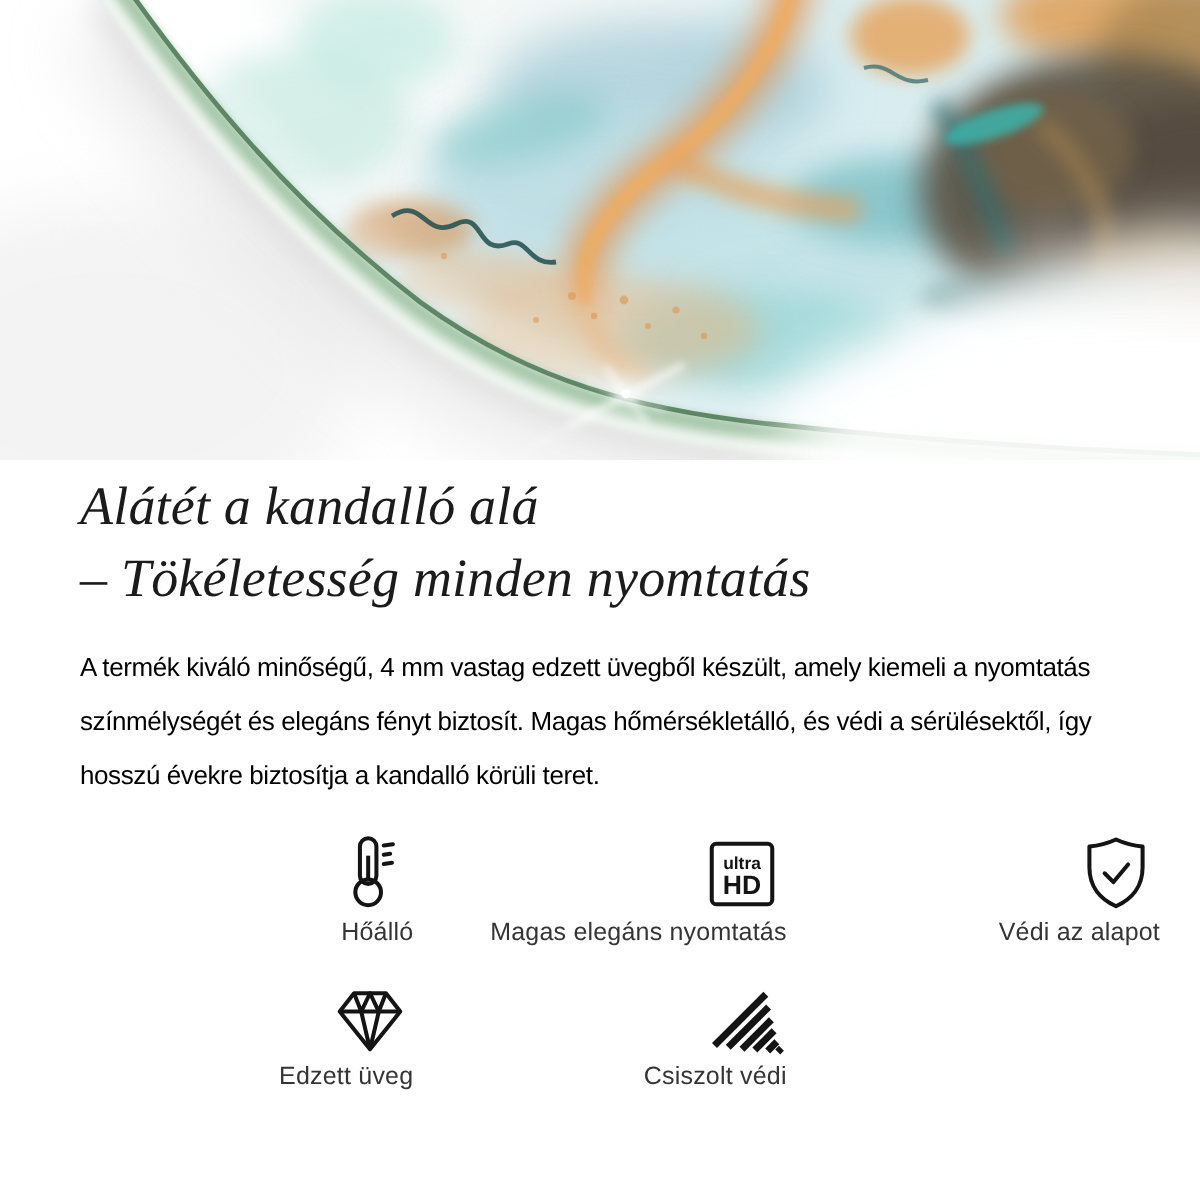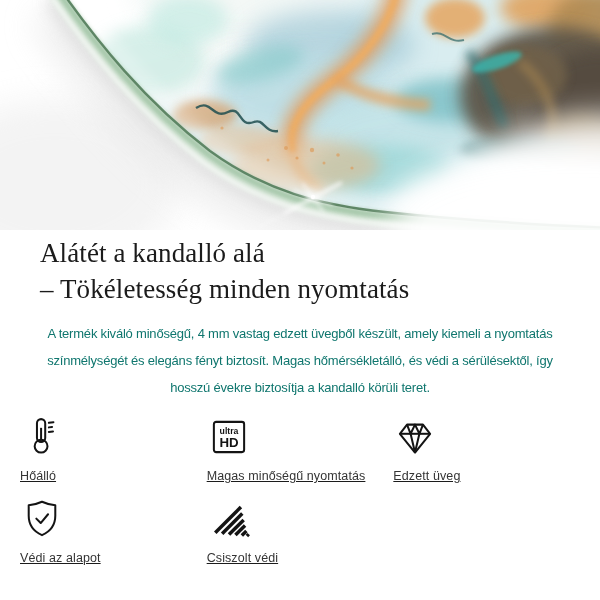--- a/index.html
+++ b/index.html
@@ -4,29 +4,29 @@
 <style>
   html,body{width:600px;height:600px;margin:0;padding:0;overflow:hidden;background:#ffffff;}
   body{font-family:"Liberation Sans","DejaVu Sans",sans-serif;color:#1c1c1c;}
 
   .hero{position:relative;width:600px;height:230px;overflow:hidden;background:#ffffff;}
   .hero svg{display:block;}
 
   .content{padding:0 40px 0 40px;}
   .page-title{margin:5px 0 0 0;font-family:"Liberation Serif","DejaVu Serif",serif;
     font-weight:400;font-size:27px;line-height:36px;color:#1b1b1b;letter-spacing:0.1px;}
-  .page-title .tline{display:block;}
+  .page-title .tline{display:block;font-style:italic;}
   .page-desc{margin:13px 0 0 0;max-width:528px;font-size:13px;line-height:27px;
-    color:#0f766e;letter-spacing:-0.2px;text-align:center;}
+    color:#000000;letter-spacing:-0.2px;}
 
   .features{display:grid;grid-template-columns:1fr 1fr 1fr;row-gap:13px;
     margin:14px 20px 0 20px;}
-  .feature{display:flex;flex-direction:column;align-items:flex-start;justify-content:flex-start;text-decoration:underline;}
+  .feature{display:flex;flex-direction:column;align-items:flex-end;justify-content:flex-start;}
   .feature .ficon{width:44px;height:44px;}
-  .feature .flabel{margin-top:10px;font-size:12.5px;color:#343434;letter-spacing:0.1px;
+  .feature .flabel{font-size:12.5px;color:#343434;letter-spacing:0.1px;
     text-align:center;line-height:15px;}
   .ic{stroke:#141414;fill:none;stroke-width:2.2;}
 </style>
 </head>
 <body>
 
 <div class="hero">
   <svg width="600" height="230" viewBox="0 0 600 230">
     <defs>
       <filter id="b2" x="-40%" y="-40%" width="180%" height="180%">
@@ -156,41 +156,41 @@
     </svg>
     <div class="flabel">Hőálló</div>
   </div>
 
   <div class="feature">
     <svg class="ficon" viewBox="0 0 48 48">
       <rect class="ic" x="7.5" y="7.5" width="33" height="33" rx="2.5" stroke-width="2.6"></rect>
       <text x="24" y="21" text-anchor="middle" font-size="9.5" font-weight="700" font-family="Liberation Sans, DejaVu Sans, sans-serif" fill="#141414">ultra</text>
       <text x="24" y="35" text-anchor="middle" font-size="14.5" font-weight="800" font-family="Liberation Sans, DejaVu Sans, sans-serif" fill="#141414">HD</text>
     </svg>
-    <div class="flabel">Magas minőségű nyomtatás</div>
+    <div class="flabel">Magas elegáns nyomtatás</div>
+  </div>
+
+  <div class="feature">
+    <svg class="ficon" viewBox="0 0 48 48">
+      <path class="ic" stroke-width="2.3" stroke-linejoin="round" d="M24 5.2 C28.8 7.4 33.4 8.6 38.5 9 L38.5 20.5 C38.5 31 32.4 37.9 24 41.6 C15.6 37.9 9.5 31 9.5 20.5 L9.5 9 C14.6 8.6 19.2 7.4 24 5.2 Z"></path>
+      <path class="ic" stroke-width="2.6" stroke-linecap="round" stroke-linejoin="round" d="M17.8 23.6 L22.6 28.4 L30.6 18.8"></path>
+    </svg>
+    <div class="flabel">Védi az alapot</div>
   </div>
 
   <div class="feature">
     <svg class="ficon" viewBox="0 0 48 48">
       <g class="ic" stroke-width="2.1" stroke-linejoin="round">
         <path d="M15.3 10.5 H32.7 L40.5 20.5 L24 41 L7.5 20.5 Z"></path>
         <path d="M7.5 20.5 H40.5"></path>
         <path d="M15.3 10.5 L19.2 20.5 L24 10.5 L28.8 20.5 L32.7 10.5"></path>
         <path d="M19.2 20.5 L24 41 M28.8 20.5 L24 41"></path>
       </g>
     </svg>
     <div class="flabel">Edzett üveg</div>
-  </div>
-
-  <div class="feature">
-    <svg class="ficon" viewBox="0 0 48 48">
-      <path class="ic" stroke-width="2.3" stroke-linejoin="round" d="M24 5.2 C28.8 7.4 33.4 8.6 38.5 9 L38.5 20.5 C38.5 31 32.4 37.9 24 41.6 C15.6 37.9 9.5 31 9.5 20.5 L9.5 9 C14.6 8.6 19.2 7.4 24 5.2 Z"></path>
-      <path class="ic" stroke-width="2.6" stroke-linecap="round" stroke-linejoin="round" d="M17.8 23.6 L22.6 28.4 L30.6 18.8"></path>
-    </svg>
-    <div class="flabel">Védi az alapot</div>
   </div>
 
   <div class="feature">
     <svg class="ficon" viewBox="0 0 48 48">
       <g stroke="#141414" stroke-width="3.8" fill="none">
         <line x1="9" y1="39" x2="37" y2="11"></line>
         <line x1="16.5" y1="40" x2="38.5" y2="18"></line>
         <line x1="24" y1="41" x2="40" y2="25"></line>
         <line x1="31" y1="41.5" x2="41.5" y2="31"></line>
         <line x1="38" y1="42" x2="43" y2="37"></line>

